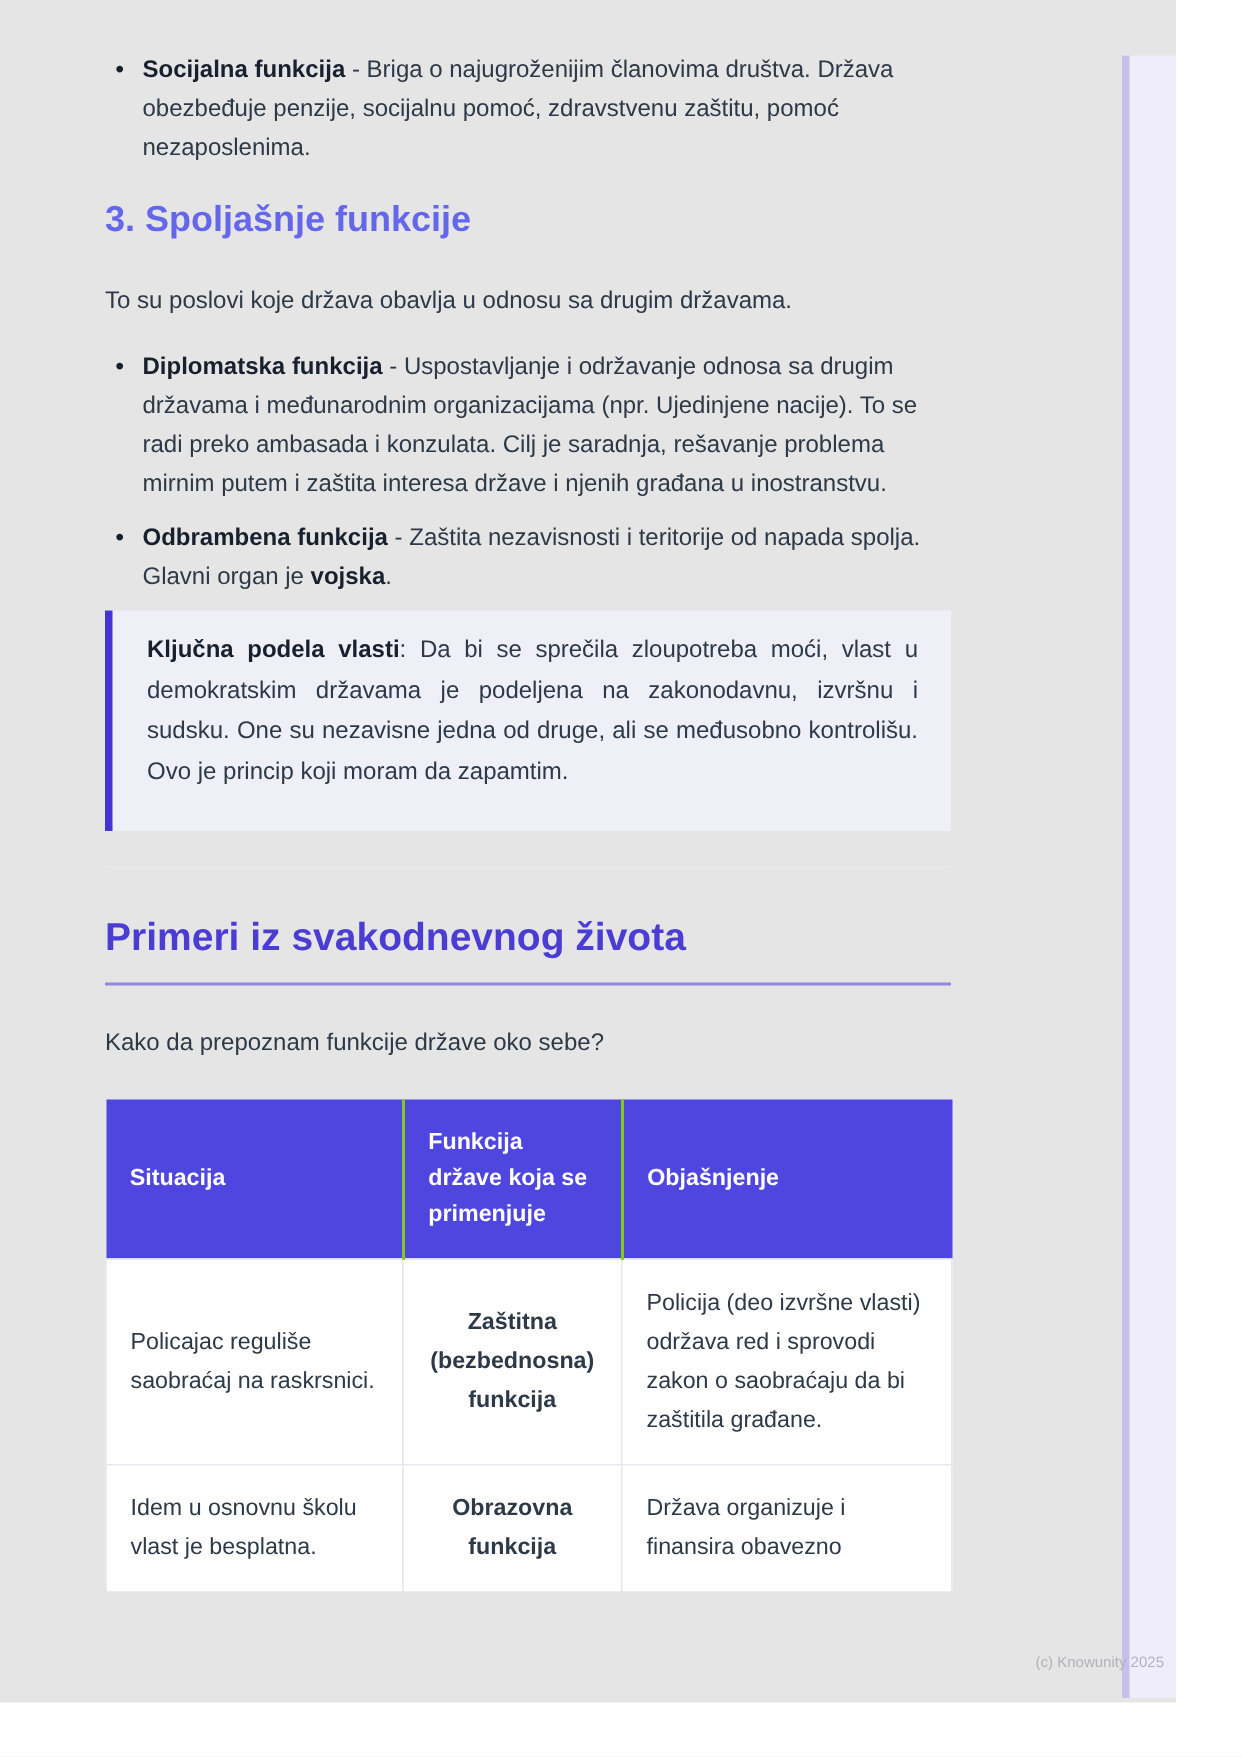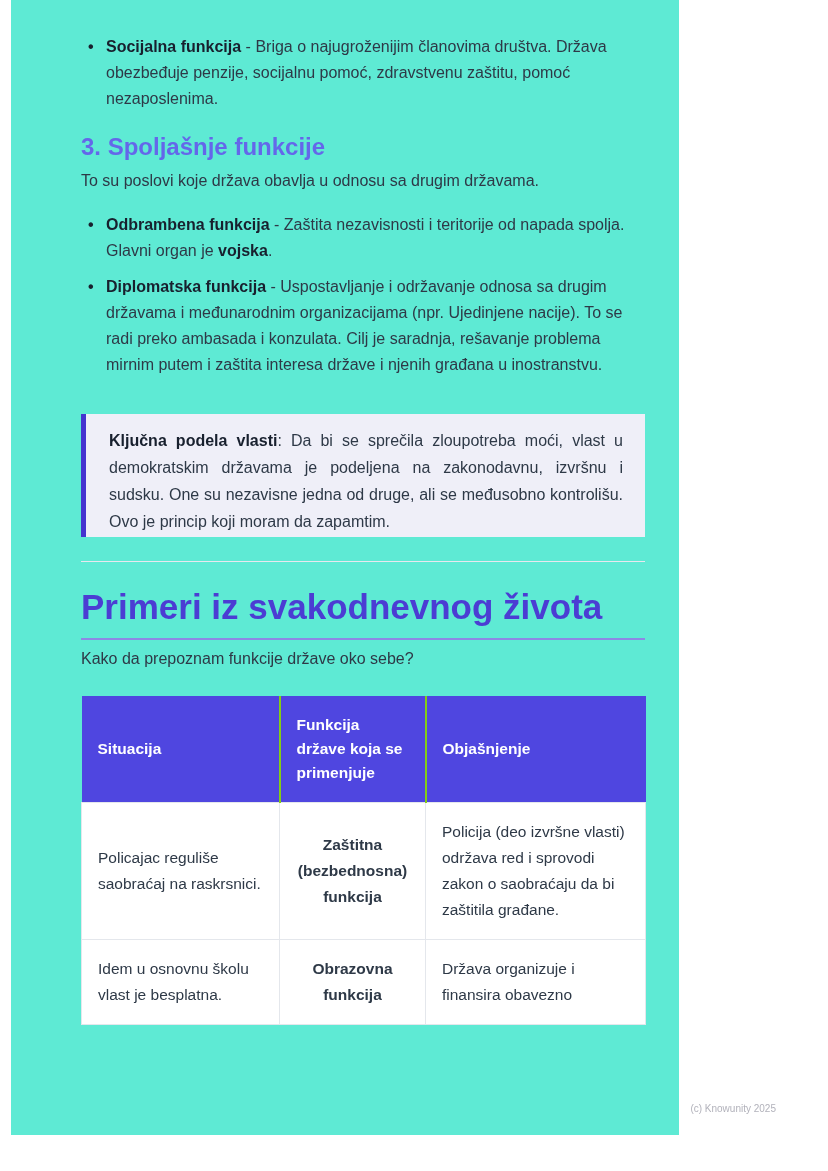--- a/index.html
+++ b/index.html
@@ -5,24 +5,24 @@
   * { margin: 0; padding: 0; box-sizing: border-box; }
   html, body {
     width: 828px; height: 1171px;
     background: #ffffff;
     font-family: "Liberation Sans", sans-serif;
     color: var(--text);
     position: relative;
     overflow: hidden;
   }
   .viewport {
-    position: absolute; top: 0; left: 11px;
-    width: 668px; height: 1135px;
+    position: absolute; top: 0; left: 0;
+    width: 784px; height: 1135px;
     overflow: hidden;
-    background: #5eead4;
+    background: #e5e5e5;
   }
   .content {
     position: absolute; top: 0; left: 70px;
     width: 564px;
     font-size: 16px;
     line-height: 26px;
   }
   ul.bullets { list-style: none; }
   ul.bullets.intro { margin-top: 34px; }
   ul.bullets li {
@@ -37,38 +37,38 @@
     color: var(--bold);
     font-weight: 700;
   }
   b, strong, .term { font-weight: 700; color: var(--bold); }
   h2.section-heading {
     margin-top: 20px;
     font-size: 24px; line-height: 30px;
     font-weight: 700;
     color: var(--h2);
   }
-  p.para { margin-top: 6px; }
+  p.para { margin-top: 26px; }
   ul.bullets.sec2 { margin-top: 18px; }
   .callout {
-    margin-top: 36px;
+    margin-top: 9px;
     background: var(--callout-bg);
     border-left: 5px solid var(--callout-border);
-    padding: 13px 22px 2px 23px;
+    padding: 13px 22px 26px 23px;
     line-height: 27px;
     text-align: justify;
   }
   hr.divider {
     margin-top: 24px;
     border: none;
     border-top: 1px solid var(--divider);
   }
   h1.page-title {
     margin-top: 26px;
-    font-size: 35px; line-height: 38px;
+    font-size: 26px; line-height: 38px;
     font-weight: 700;
     color: var(--h1);
     padding-bottom: 12px;
     border-bottom: 2px solid var(--underline);
   }
   table.examples-table {
     margin-top: 24px;
     width: 564px;
     border-collapse: collapse;
     table-layout: fixed;
@@ -130,24 +130,24 @@
         <span class="term">Socijalna funkcija</span><span> - Briga o najugroženijim članovima društva. Država obezbeđuje penzije, socijalnu pomoć, zdravstvenu zaštitu, pomoć nezaposlenima.</span>
       </li>
     </ul>
 
     <h2 class="section-heading">3. Spoljašnje funkcije</h2>
 
     <p class="para">To su poslovi koje država obavlja u odnosu sa drugim državama.</p>
 
     <ul class="bullets sec2">
       <li>
-        <span class="term">Odbrambena funkcija</span><span> - Zaštita nezavisnosti i teritorije od napada spolja. Glavni organ je </span><span class="term">vojska</span><span>.</span>
+        <span class="term">Diplomatska funkcija</span><span> - Uspostavljanje i održavanje odnosa sa drugim državama i međunarodnim organizacijama (npr. Ujedinjene nacije). To se radi preko ambasada i konzulata. Cilj je saradnja, rešavanje problema mirnim putem i zaštita interesa države i njenih građana u inostranstvu.</span>
       </li>
       <li>
-        <span class="term">Diplomatska funkcija</span><span> - Uspostavljanje i održavanje odnosa sa drugim državama i međunarodnim organizacijama (npr. Ujedinjene nacije). To se radi preko ambasada i konzulata. Cilj je saradnja, rešavanje problema mirnim putem i zaštita interesa države i njenih građana u inostranstvu.</span>
+        <span class="term">Odbrambena funkcija</span><span> - Zaštita nezavisnosti i teritorije od napada spolja. Glavni organ je </span><span class="term">vojska</span><span>.</span>
       </li>
     </ul>
 
     <div class="callout">
       <span class="term">Ključna podela vlasti</span><span>: Da bi se sprečila zloupotreba moći, vlast u demokratskim državama je podeljena na zakonodavnu, izvršnu i sudsku. One su nezavisne jedna od druge, ali se međusobno kontrolišu. Ovo je princip koji moram da zapamtim.</span>
     </div>
 
     <hr class="divider">
 
     <h1 class="page-title">Primeri iz svakodnevnog života</h1>

